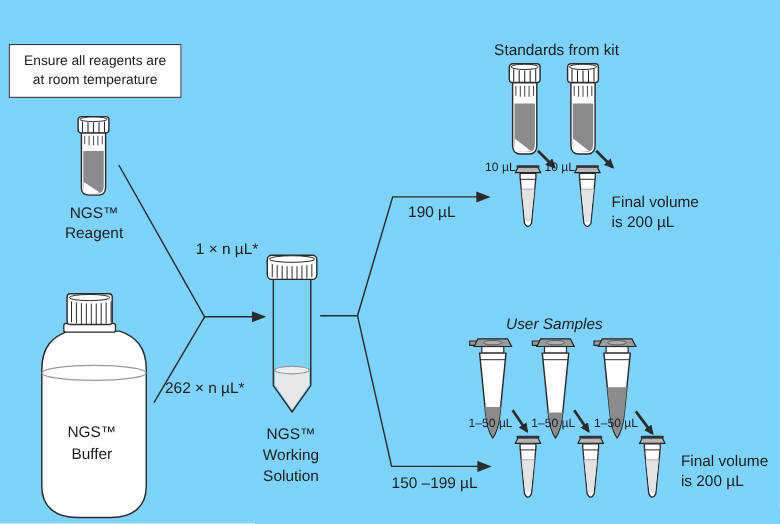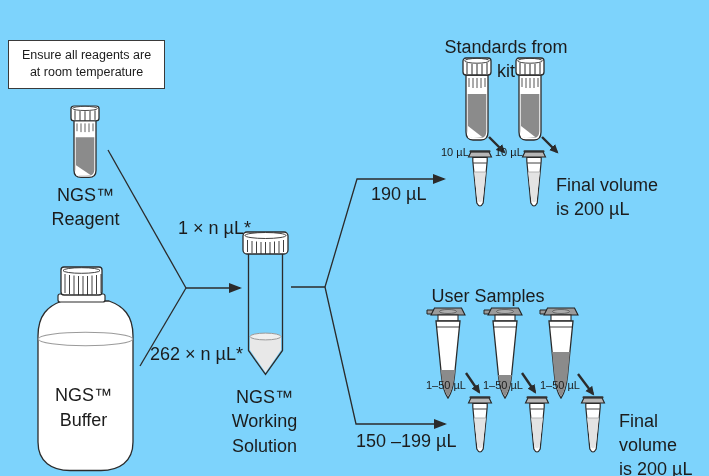--- a/index.html
+++ b/index.html
@@ -2,21 +2,21 @@
 <html><head>
 <meta charset="utf-8">
 <style>
   * { margin:0; padding:0; box-sizing:border-box; }
   html,body { background:#ffffff; }
   #stage {
     position:relative; width:709px; height:476px; background:#7dd3fc;
     font-family:"Liberation Sans", sans-serif; overflow:hidden; color:#1c1c1c;
   }
   .lbl {
-    position:absolute; font-size:18px; line-height:1.32;
+    position:absolute; font-size:14px; line-height:1.32;
     white-space:pre-line; color:#1c1c1c;
   }
   .center { text-align:center; }
   .small { font-size:11px; }
   #note {
     position:absolute; left:8px; top:40px; width:157px;
     border:1.6px solid #3a3a3a; background:#fff;
     text-align:center; padding:6px 2px; font-size:12.5px; line-height:1.38;
     white-space:pre-line;
   }
@@ -149,21 +149,21 @@
 
   <div class="lbl center" style="left:436px; top:36px; width:140px;">Standards from kit</div>
 
   <div class="lbl small" style="left:441px; top:145px;">10 µL</div>
 
   <div class="lbl small" style="left:495px; top:145px;">10 µL</div>
 
   <div class="lbl" style="left:556px; top:174px;">Final volume
 is 200 µL</div>
 
-  <div class="lbl center" style="left:427px; top:285px; width:122px;">User Samples</div>
+  <div class="lbl center" style="left:443px; top:285px; width:122px;font-style:italic;">User Samples</div>
 
   <div class="lbl small" style="left:426px; top:378px;">1–50 µL</div>
 
   <div class="lbl small" style="left:483px; top:378px;">1–50 µL</div>
 
   <div class="lbl small" style="left:540px; top:378px;">1–50 µL</div>
 
   <div class="lbl" style="left:619px; top:410px;">Final volume
 is 200 µL</div>
 

